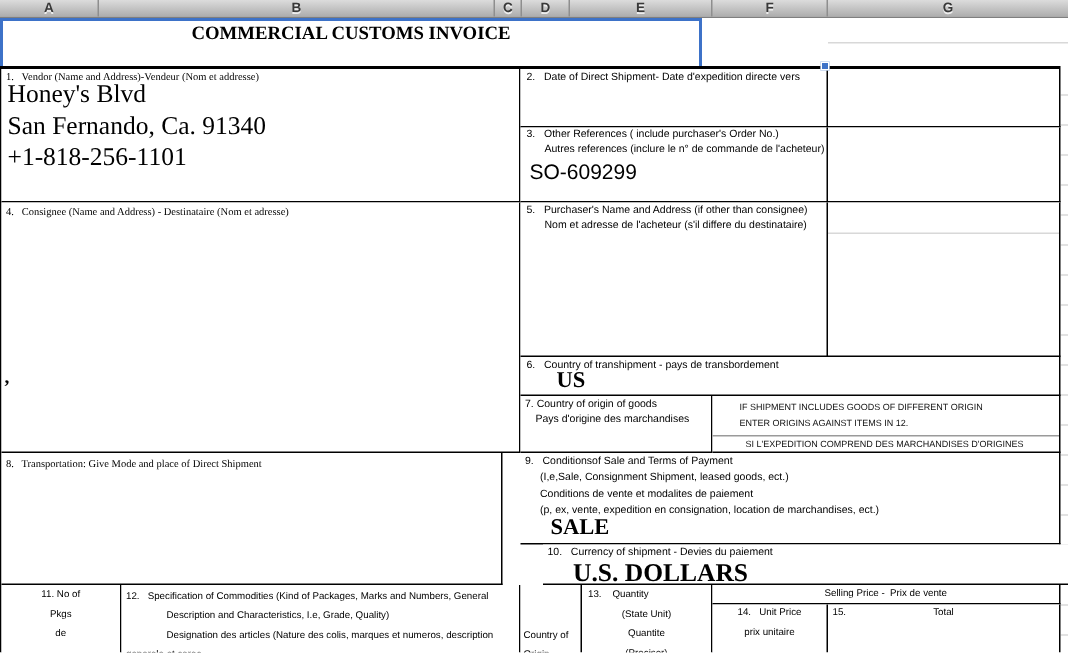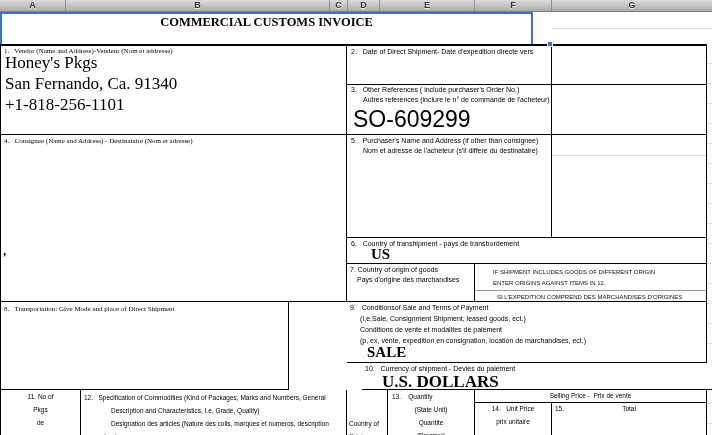--- a/index.html
+++ b/index.html
@@ -7,21 +7,21 @@
   .stage{position:relative;width:712px;height:435px;background:#fff;}
   [data-bind]{white-space:pre;}
 
   
   .colhdr{position:absolute;left:0;top:0;width:712px;height:12px;display:flex;
           background:linear-gradient(#dcdcdc,#adadad);border-bottom:1px solid #7f7f7f;box-sizing:border-box;}
   .colhdr .col{box-sizing:border-box;border-right:1px solid #8e8e8e;font-size:9px;line-height:11px;
                text-align:center;color:#383838;font-weight:bold;text-shadow:0 1px 0 #eee;}
 
   
-  .titlecell{position:absolute;left:0;top:12px;width:533px;height:32px;box-sizing:border-box;
+  .titlecell{position:absolute;left:0;top:12px;width:468px;height:32px;box-sizing:border-box;
              background:#fff;border:2px solid #3d72c8;border-bottom:none;z-index:5;text-align:center;}
   .titlecell .t{font-family:"Liberation Serif","DejaVu Serif",serif;font-weight:bold;font-size:12.5px;line-height:15px;color:#000;}
   .handle{position:absolute;left:547px;top:41px;width:6px;height:6px;background:#3d72c8;border:1px solid #fff;box-sizing:border-box;z-index:9;}
 
   
   .topline{position:absolute;left:0;top:44px;width:707px;height:2px;background:#000;z-index:4;}
   .leftline{position:absolute;left:0;top:44px;width:1px;height:391px;background:#000;}
 
   .cell{position:absolute;box-sizing:border-box;background:#fff;border-right:1px solid #000;border-bottom:1px solid #000;}
   .nobb{border-bottom:none;}
@@ -59,32 +59,32 @@
   </div>
   <div class="handle"></div>
 
   <div class="topline"></div>
   <div class="leftline"></div>
   <div class="gstrip"></div>
 
   <div class="cell" style="left:1px;top:46px;width:346px;height:89px;padding-left:10px;">
     <div class="lb7s" style="left:3px;top:1px;" data-bind="sections.s1.label">1.   Vendor (Name and Address)-Vendeur (Nom et addresse)</div>
     <div class="val-serif" style="left:4px;top:6px;font-size:17px;line-height:21px;">
-      <div data-bind="sections.s1.lines.0">Honey's Pkgs</div>
+      <div data-bind="sections.s1.lines.0">Honey's Blvd</div>
       <div data-bind="sections.s1.lines.2">San Fernando, Ca. 91340</div>
       <div data-bind="sections.s1.lines.3">+1-818-256-1101</div>
     </div>
   </div>
 
   <div class="cell" style="left:1px;top:135px;width:346px;height:167px;">
     <div class="lb7s" style="left:3px;top:2px;" data-bind="sections.s4.label">4.   Consignee (Name and Address) - Destinataire (Nom et adresse)</div>
     <div class="val-serif" style="left:2px;top:108px;font-size:13px;font-weight:bold;" data-bind="sections.s4.value">,</div>
   </div>
 
-  <div class="cell" style="left:1px;top:302px;width:288px;height:88px;">
+  <div class="cell" style="left:1px;top:302px;width:334px;height:88px;">
     <div class="lb7s" style="left:3px;top:3px;" data-bind="sections.s8.label">8.   Transportation: Give Mode and place of Direct Shipment</div>
   </div>
 
   <div class="cell nobb" style="left:1px;top:390px;width:80px;height:45px;">
     <div class="lb65 ctr" style="top:3px;" data-bind="sections.s11.lines.0">11. No of</div>
     <div class="lb65 ctr" style="top:16px;" data-bind="sections.s11.lines.1">Pkgs</div>
     <div class="lb65 ctr" style="top:29px;" data-bind="sections.s11.lines.2">de</div>
   </div>
 
   <div class="cell nobb" style="left:81px;top:390px;width:266px;height:45px;">
@@ -95,21 +95,21 @@
   </div>
 
   <div class="cell" style="left:347px;top:46px;width:205px;height:39px;">
     <div class="lb7" style="left:4px;top:2px;" data-bind="sections.s2.label">2.   Date of Direct Shipment- Date d'expedition directe vers</div>
   </div>
   <div class="cell" style="left:552px;top:46px;width:155px;height:39px;"></div>
 
   <div class="cell" style="left:347px;top:85px;width:205px;height:50px;">
     <div class="lb7" style="left:4px;top:1px;" data-bind="sections.s3.label">3.   Other References ( include purchaser's Order No.)</div>
     <div class="lb7" style="left:16px;top:11px;" data-bind="sections.s3.label2">Autres references (inclure le n° de commande de l'acheteur)</div>
-    <div class="val-sans" style="left:6px;top:21px;font-size:23px;" data-bind="sections.s3.value">SO-609299</div>
+    <div class="val-sans" style="left:6px;top:21px;font-size:14px;" data-bind="sections.s3.value">SO-609299</div>
   </div>
   <div class="cell" style="left:552px;top:85px;width:155px;height:50px;"></div>
 
   <div class="cell" style="left:347px;top:135px;width:205px;height:103px;">
     <div class="lb7" style="left:4px;top:2px;" data-bind="sections.s5.label">5.   Purchaser's Name and Address (if other than consignee)</div>
     <div class="lb7" style="left:16px;top:12px;" data-bind="sections.s5.label2">Nom et adresse de l'acheteur (s'il differe du destinataire)</div>
   </div>
   <div class="cell" style="left:552px;top:135px;width:155px;height:103px;">
     <div class="gridline-h" style="left:0;top:20px;width:100%;"></div>
   </div>

